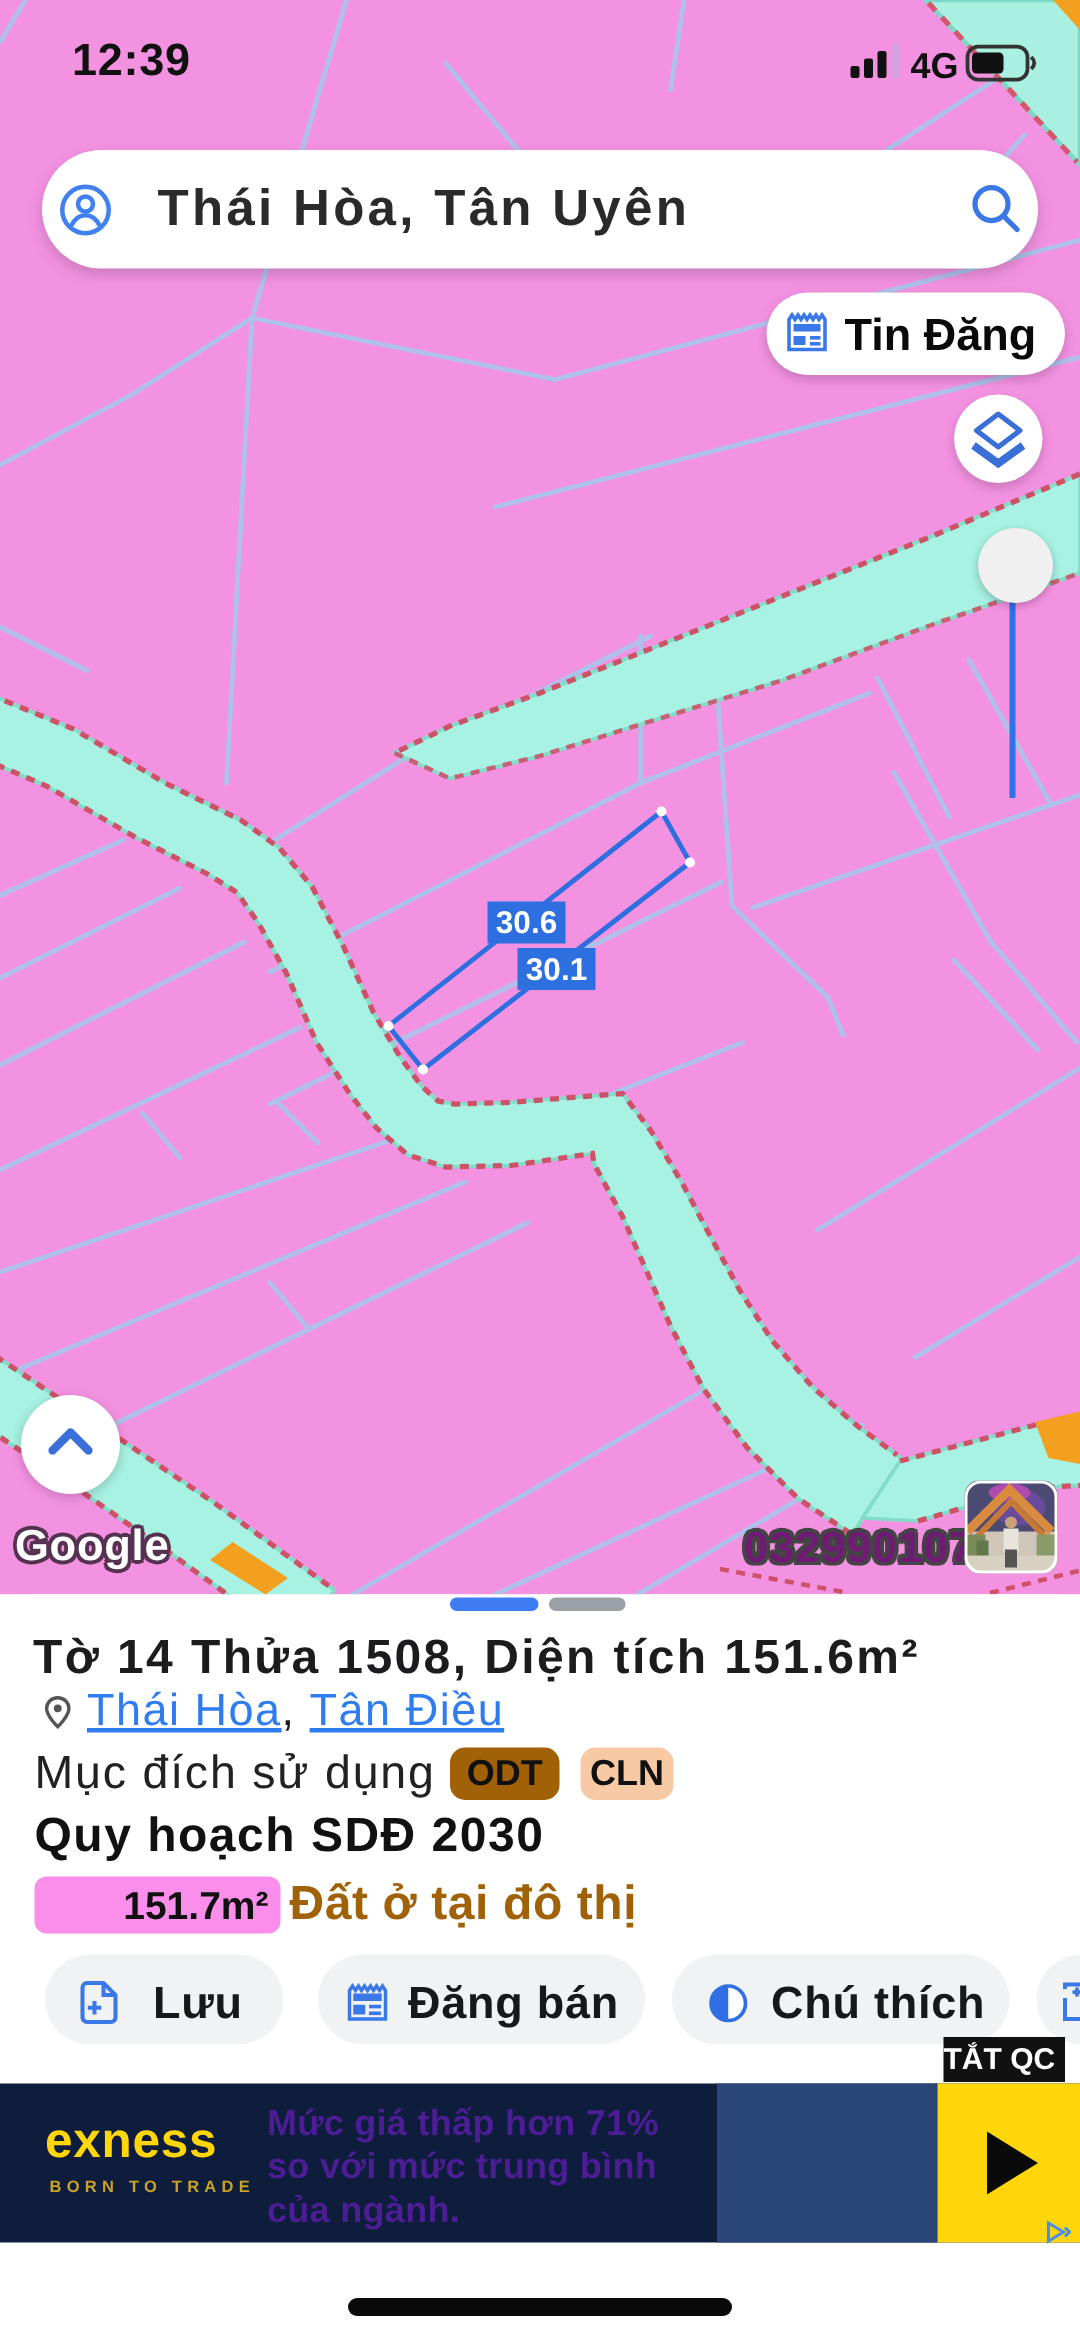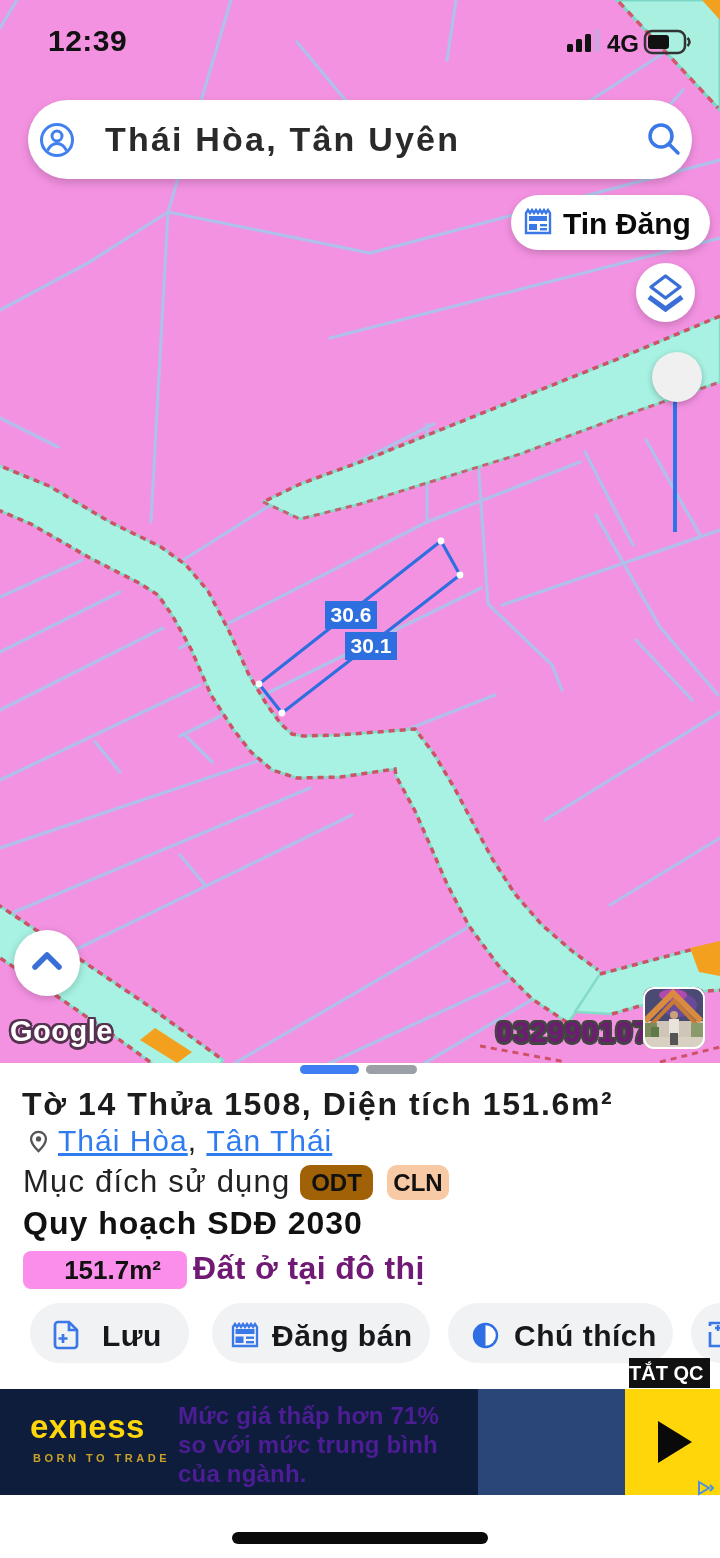--- a/index.html
+++ b/index.html
@@ -234,33 +234,33 @@
 
 <div class="abs" style="left:366px;top:1065px;width:51px;height:9px;border-radius:5px;background:#9aa0a6;"></div>
 
 <div class="abs" style="left:22px;top:1086px;font-size:32px;font-weight:bold;color:#1c1c1e;letter-spacing:1.6px;">Tờ 14 Thửa 1508, Diện tích 151.6m²</div>
 
 <svg class="abs" style="left:28px;top:1129px" width="21" height="25" viewBox="0 0 24 28">
   <path d="M12,3 C7,3 3.5,6.8 3.5,11.2 C3.5,17 12,25 12,25 C12,25 20.5,17 20.5,11.2 C20.5,6.8 17,3 12,3 Z" fill="none" stroke="#555" stroke-width="2.6"></path>
   <circle cx="12" cy="11" r="3" fill="#555"></circle>
 </svg>
 
-<div class="abs" style="left:58px;top:1124px;font-size:30px;color:#1c1c1e;letter-spacing:1px;"><span style="color:#2e7cf0;text-decoration:underline;">Thái Hòa</span>,&nbsp;<span style="color:#2e7cf0;text-decoration:underline;">Tân Thái</span></div>
+<div class="abs" style="left:58px;top:1124px;font-size:30px;color:#1c1c1e;letter-spacing:1px;"><span style="color:#2e7cf0;text-decoration:underline;">Thái Hòa</span>,&nbsp;<span style="color:#2e7cf0;text-decoration:underline;">Tân Điều</span></div>
 
 <div class="abs" style="left:23px;top:1164px;font-size:31px;color:#222;letter-spacing:1.2px;">Mục đích sử dụng</div>
 
 <div class="abs" style="left:300px;top:1165px;width:73px;height:35px;background:#a16207;border-radius:10px;text-align:center;line-height:35px;font-size:24px;font-weight:bold;color:#111;">ODT</div>
 
 <div class="abs" style="left:387px;top:1165px;width:62px;height:35px;background:#f7c9a4;border-radius:10px;text-align:center;line-height:35px;font-size:24px;font-weight:bold;color:#111;">CLN</div>
 
 <div class="abs" style="left:23px;top:1205px;font-size:32px;font-weight:bold;color:#111;letter-spacing:1px;">Quy hoạch SDĐ 2030</div>
 
-<div class="abs" style="left:23px;top:1251px;width:164px;height:38px;background:#fb8eea;border-radius:8px;text-align:right;line-height:38px;font-size:26px;font-weight:bold;color:#111;padding-right:26px;box-sizing:border-box;">151.7m²</div>
-
-<div class="abs" style="left:193px;top:1250px;font-size:32px;font-weight:bold;color:#701a75;letter-spacing:0.4px;">Đất ở tại đô thị</div>
+<div class="abs" style="left:23px;top:1251px;width:164px;height:38px;background:#fb8eea;border-radius:8px;text-align:right;line-height:38px;font-size:26px;font-weight:bold;color:#111;padding-right:8px;box-sizing:border-box;">151.7m²</div>
+
+<div class="abs" style="left:193px;top:1250px;font-size:32px;font-weight:bold;color:#a16207;letter-spacing:0.4px;">Đất ở tại đô thị</div>
 
 <div class="abs" style="left:30px;top:1303px;width:159px;height:60px;background:#f0f2f4;border-radius:30px;"></div>
 <svg class="abs" style="left:51px;top:1320px" width="33" height="31" viewBox="0 0 33 31">
   <path d="M7,2 h11 l8,8 v15 a3,3 0 0 1 -3,3 h-16 a3,3 0 0 1 -3,-3 v-20 a3,3 0 0 1 3,-3 z" fill="none" stroke="#3b78e7" stroke-width="2.7"></path>
   <path d="M18,2 v8 h8" fill="none" stroke="#3b78e7" stroke-width="2.7"></path>
   <path d="M12,14 v9 M7.5,18.5 h9" stroke="#3b78e7" stroke-width="2.7"></path>
 </svg>
 <div class="abs" style="left:102px;top:1319px;font-size:30px;font-weight:bold;color:#16181c;letter-spacing:0.5px;">Lưu</div>
 
 <div class="abs" style="left:212px;top:1303px;width:218px;height:60px;background:#f0f2f4;border-radius:30px;"></div>

